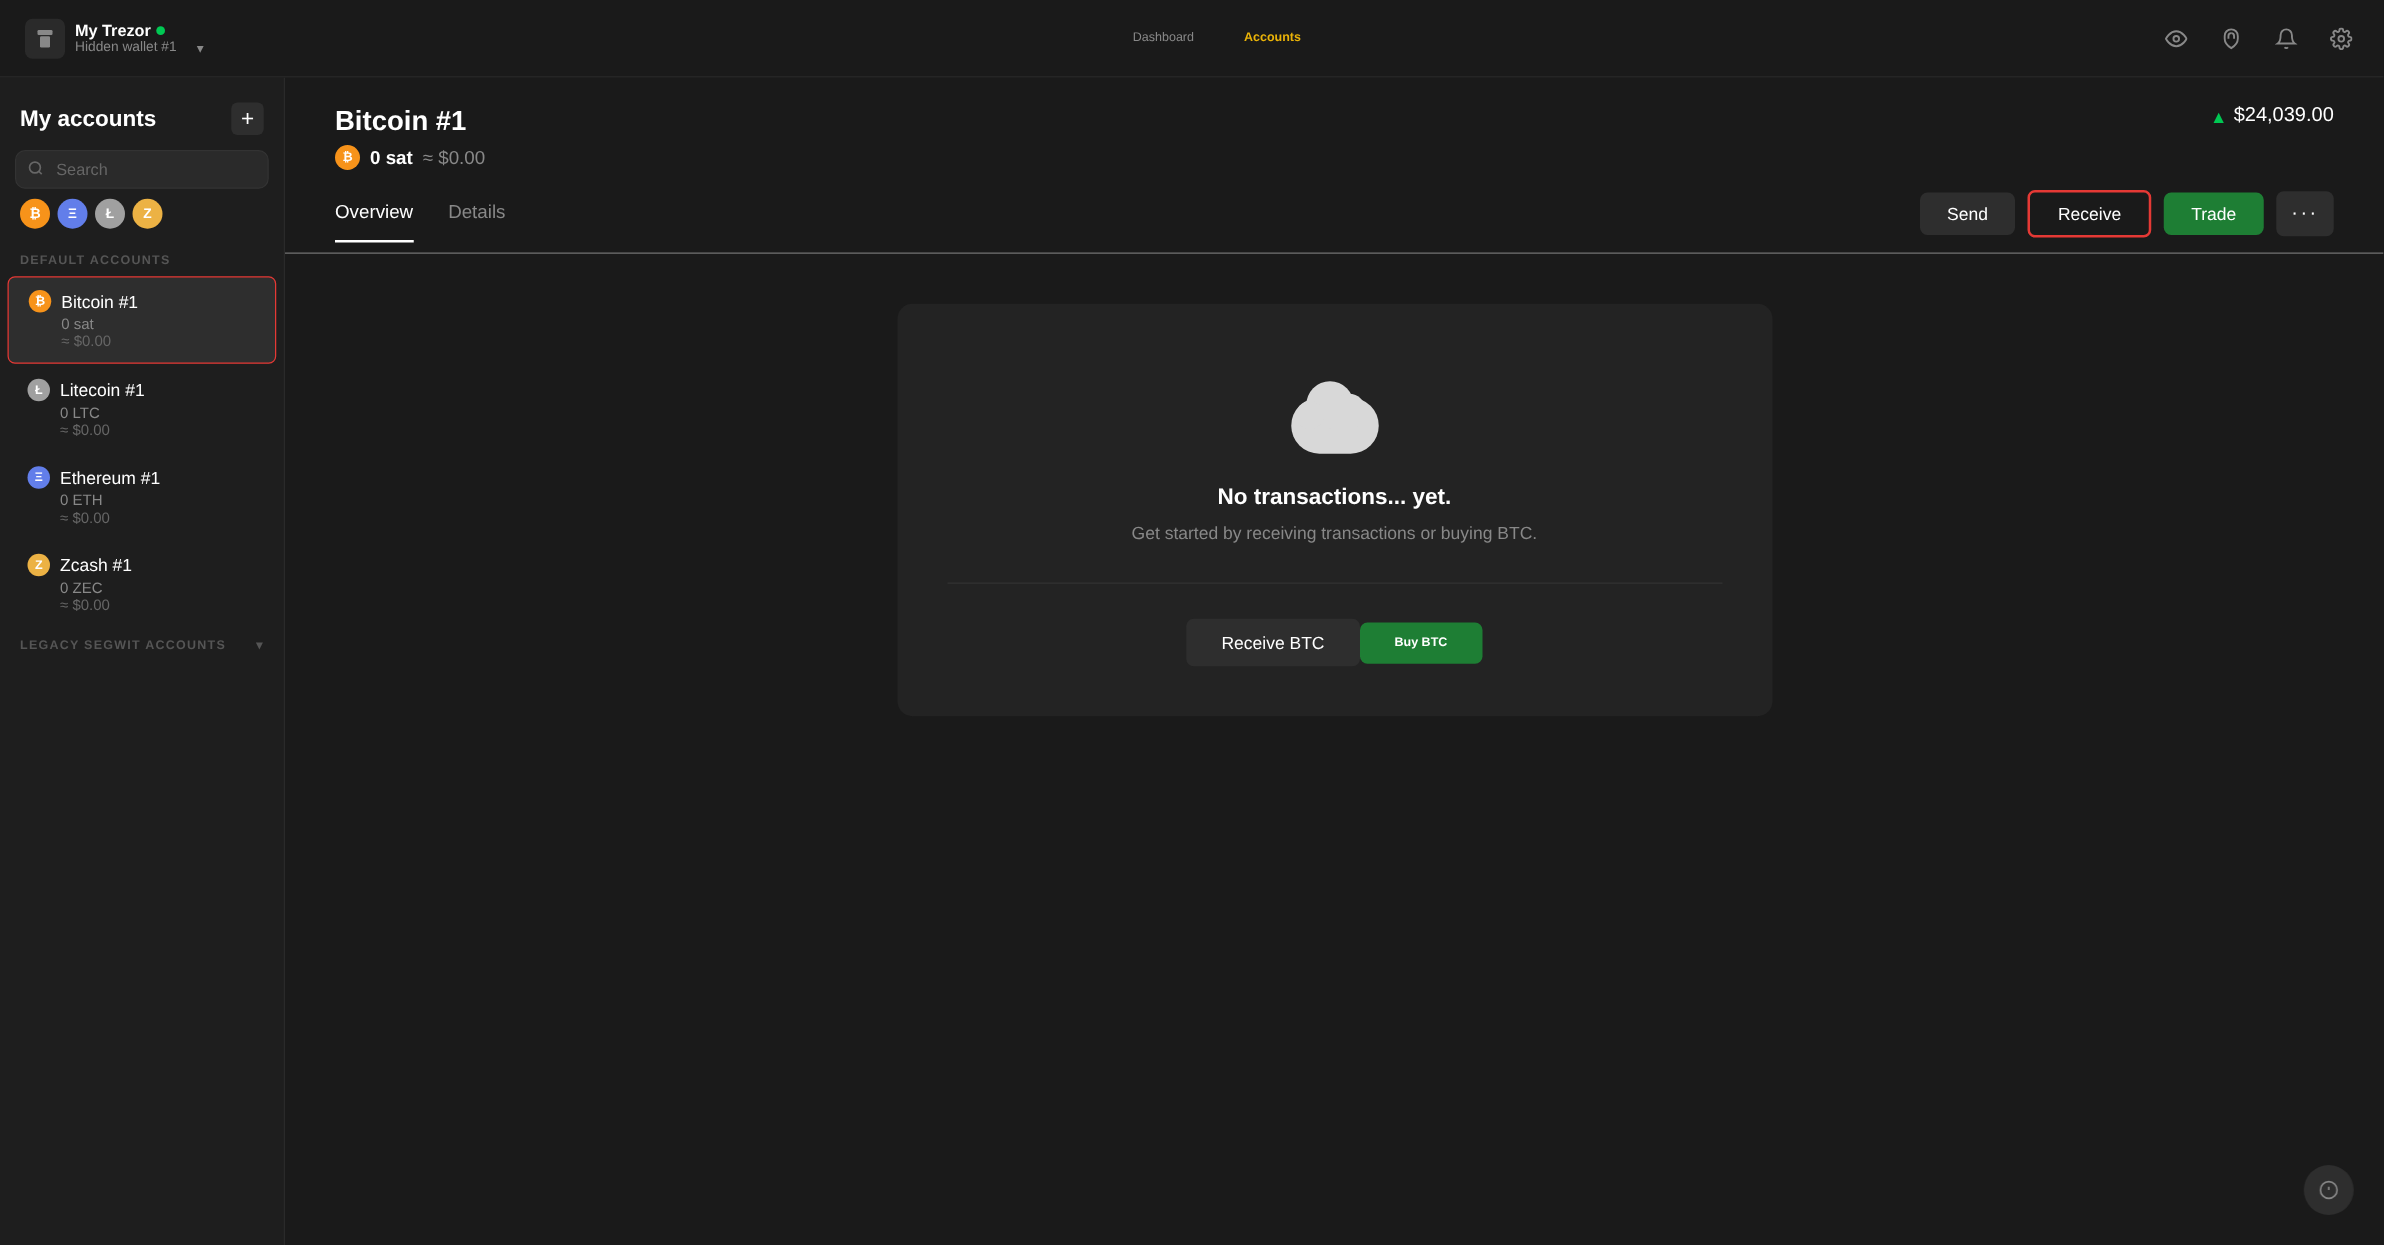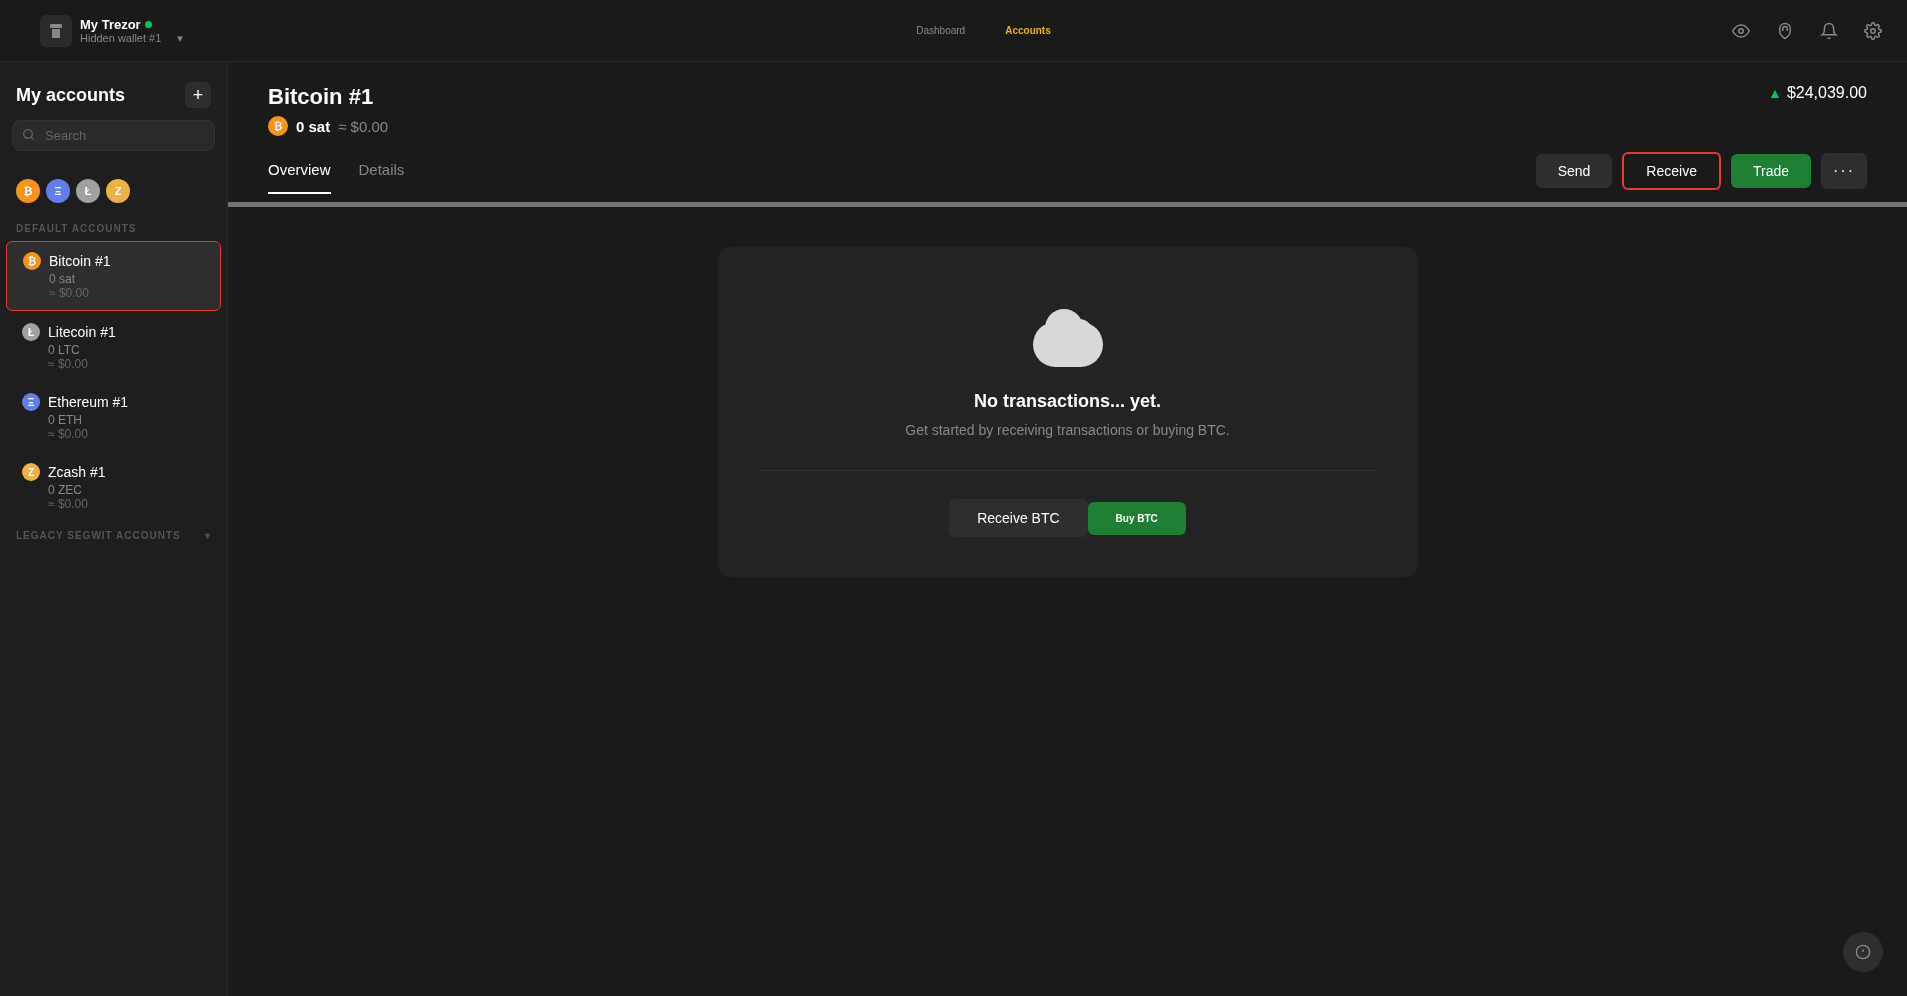--- a/index.html
+++ b/index.html
@@ -22,21 +22,20 @@
       height: 62px;
       padding: 0 20px;
       border-bottom: 1px solid #2a2a2a;
       flex-shrink: 0;
     }
     .topnav-brand {
       display: flex;
       align-items: center;
       gap: 8px;
       min-width: 200px;
-      margin-left: 20px;
     }
     .brand-icon {
       width: 32px;
       height: 32px;
       background: #2a2a2a;
       border-radius: 6px;
       display: flex;
       align-items: center;
       justify-content: center;
       font-size: 14px;
@@ -137,21 +136,21 @@
       border-radius: 5px;
       color: #fff;
       font-size: 18px;
       cursor: pointer;
       display: flex;
       align-items: center;
       justify-content: center;
       line-height: 1;
     }
     .sidebar-search {
-      margin: 0 12px 24px;
+      margin: 0 12px 4px;
       position: relative;
       text-decoration: underline;
     }
     .sidebar-search input {
       width: 100%;
       background: #2a2a2a;
       border: 1px solid #333;
       border-radius: 8px;
       color: #ccc;
       padding: 7px 12px 7px 32px;
@@ -304,21 +303,21 @@
       color: #fff;
     }
     .price-up { color: #00c853; font-size: 14px; }
 
     
     .tabs-actions-row {
       display: flex;
       align-items: center;
       justify-content: space-between;
       padding: 16px 40px 0;
-      border-bottom: 5px solid #737373;
+      border-bottom: 1px solid #737373;
       flex-shrink: 0;
     }
     .tabs-row {
       display: flex;
       gap: 28px;
     }
     .tab-item {
       font-size: 15px;
       color: #888;
       cursor: pointer;

